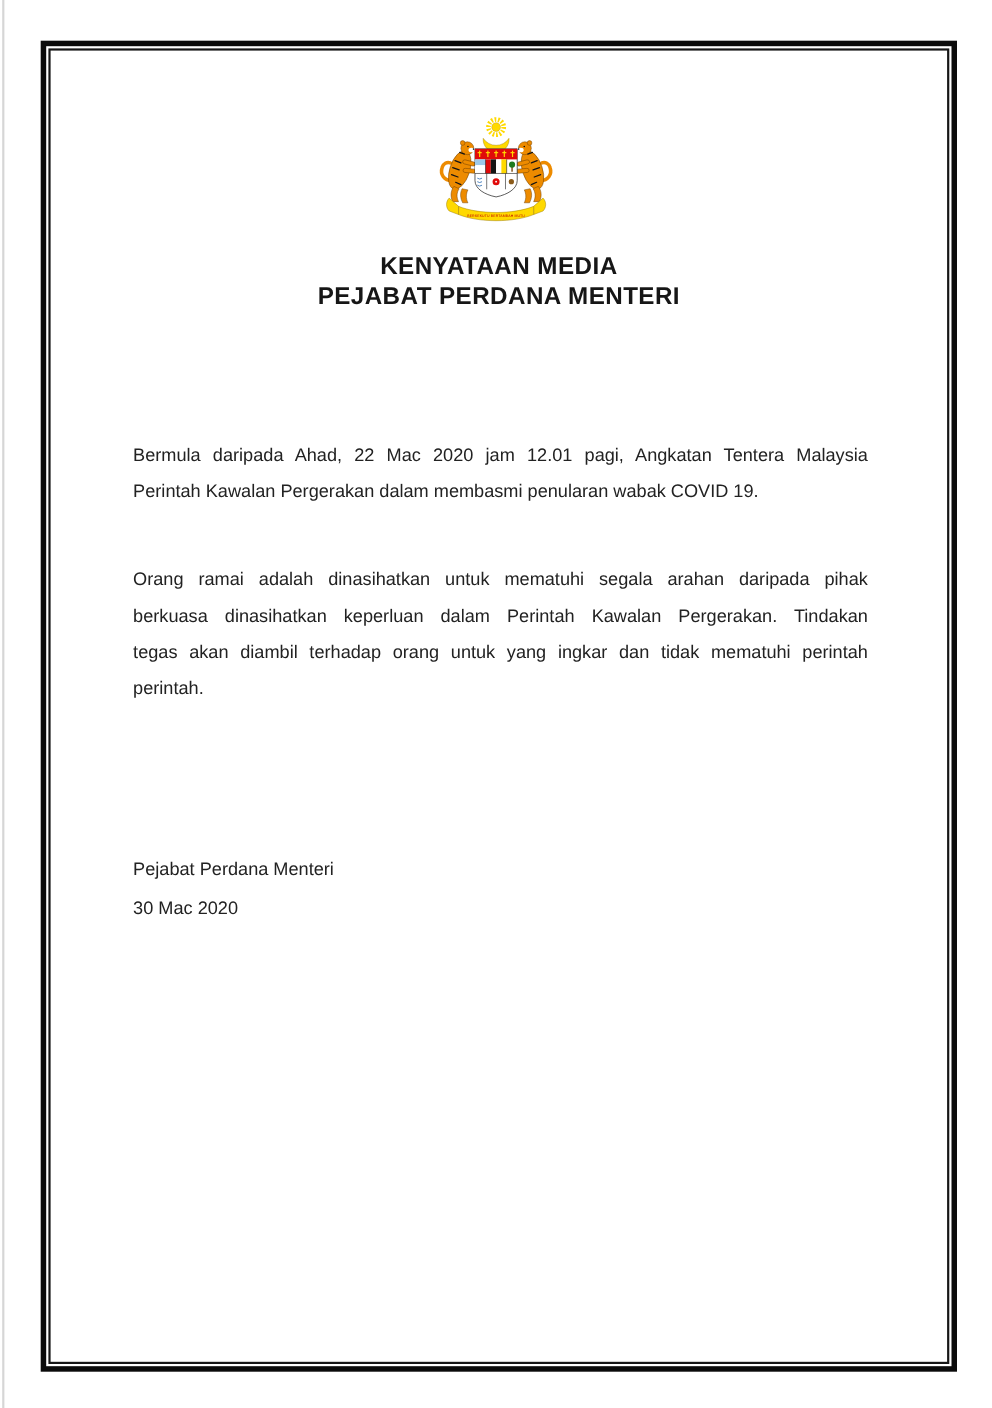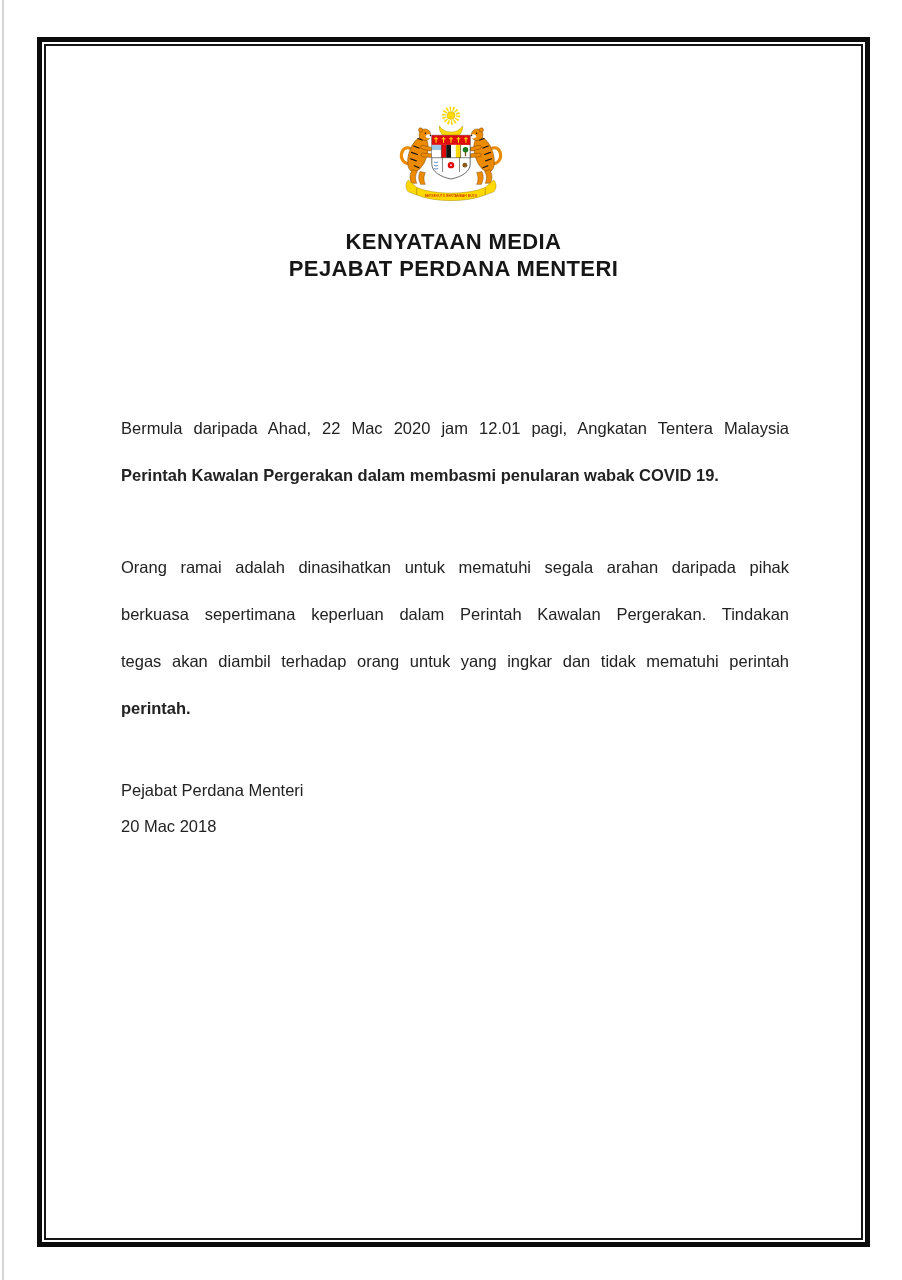--- a/index.html
+++ b/index.html
@@ -62,32 +62,30 @@
   }
   .para {
     position: absolute;
     left: 121px;
     width: 668px;
     font-size: 16.5px;
     line-height: 33px;
     color: #222222;
   }
   .para-1 { top: 398px; }
-  .para-2 { top: 537px; }
+  .para-2 { top: 511px; }
   .jline {
     text-align: justify;
     text-align-last: justify;
     height: 33px;
     overflow: hidden;
     white-space: normal;
-    margin-top: 14px;
   }
   .jline.last {
     text-align-last: left;
-    font-weight: bold;
   }
   .signature {
     position: absolute;
     left: 121px;
     top: 772px;
     font-size: 16.5px;
     line-height: 36px;
     color: #222222;
   }
 </style>
@@ -191,23 +189,23 @@
     <div>PEJABAT PERDANA MENTERI</div>
   </div>
 
   <div class="para para-1">
     <div class="jline">Bermula daripada Ahad, 22 Mac 2020 jam 12.01 pagi, Angkatan Tentera Malaysia</div>
     <div class="jline last">Perintah Kawalan Pergerakan dalam membasmi penularan wabak COVID 19.</div>
   </div>
 
   <div class="para para-2">
     <div class="jline">Orang ramai adalah dinasihatkan untuk mematuhi segala arahan daripada pihak</div>
-    <div class="jline">berkuasa sepertimana keperluan dalam Perintah Kawalan Pergerakan. Tindakan</div>
+    <div class="jline">berkuasa dinasihatkan keperluan dalam Perintah Kawalan Pergerakan. Tindakan</div>
     <div class="jline">tegas akan diambil terhadap orang untuk yang ingkar dan tidak mematuhi perintah</div>
     <div class="jline last">perintah.</div>
   </div>
 
   <div class="signature">
     <div>Pejabat Perdana Menteri</div>
-    <div>20 Mac 2018</div>
+    <div>30 Mac 2020</div>
   </div>
 
 </div>
 
 </body></html>

